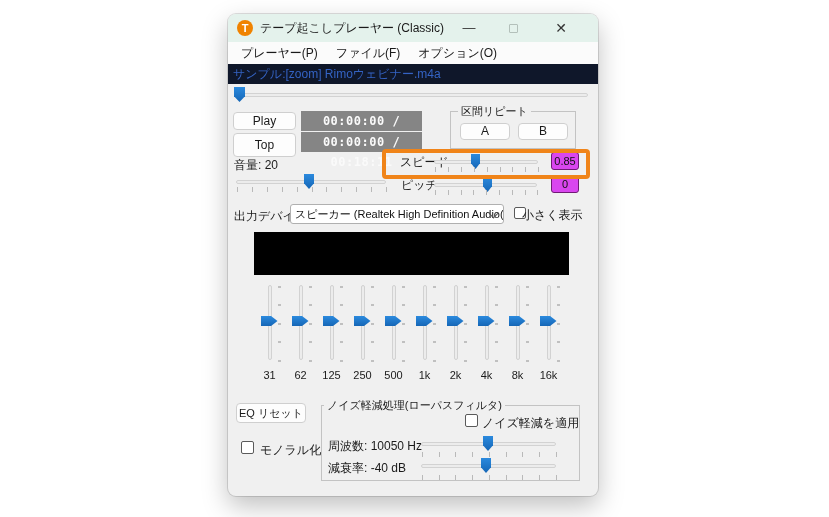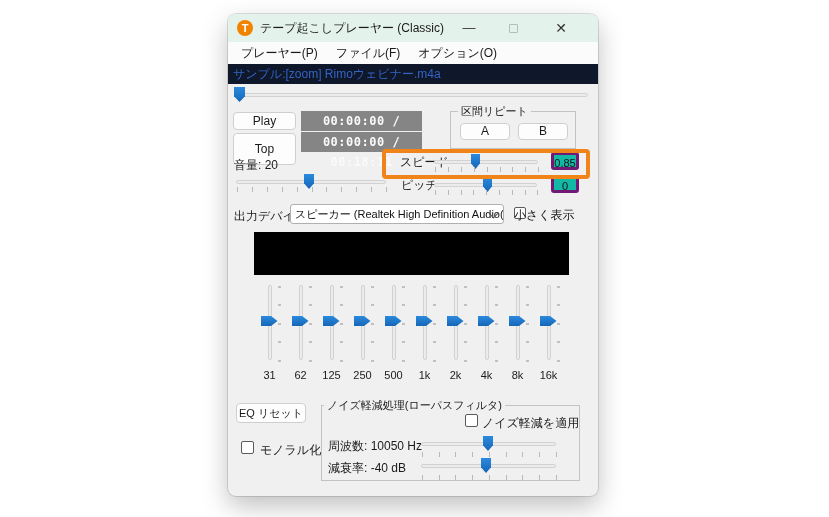--- a/index.html
+++ b/index.html
@@ -43,30 +43,30 @@
 
   .timebox { position:absolute; width:121px; height:20px; background:#858585; color:#fafafa;
     font-family:"DejaVu Sans Mono", monospace; font-size:12px; font-weight:bold;
     text-align:center; line-height:20px; letter-spacing:.5px; }
 
   .group { position:absolute; border:1px solid #c3c3c3; }
   .group-label { position:absolute; font-size:11px; color:#1a1a1a; background:#f0f0f0; padding:0 3px; white-space:nowrap; }
 
   .checkbox { position:absolute; width:12px; height:12px; background:#fff; border:1px solid #5a5a5a; border-radius:2px; }
 
-  .valuebox { position:absolute; width:28px; height:18px; background:#14b8a6; border:3px solid #701a75;
+  .valuebox { position:absolute; width:28px; height:18px; background:#d946ef; border:1px solid #701a75;
     border-radius:3px; font-size:11px; text-align:center; line-height:16px; color:#111; }
 
   
   .seek-track { left:8px; top:79px; width:352px; }
   .seek-thumb { left:6px; top:73px; width:11px; height:15px; }
 
   
   .play-btn { left:5px; top:98px; width:63px; height:18px; line-height:16px; }
-  .top-btn  { left:5px; top:119px; width:63px; height:32px; line-height:16px; }
+  .top-btn  { left:5px; top:119px; width:63px; height:24px; line-height:16px; }
   .time-main { left:73px; top:97px; }
   .time-sub  { left:73px; top:118px; }
 
   
   .ab-group { left:222px; top:97px; width:126px; height:38px; }
   .ab-label { left:230px; top:90px; }
   .ab-a { left:232px; top:109px; width:50px; height:17px; line-height:15px; }
   .ab-b { left:290px; top:109px; width:50px; height:17px; line-height:15px; }
 
   
@@ -95,21 +95,21 @@
   .pitch-value { left:323px; top:161px; }
 
   
   .device-label { left:6px; top:194px; }
   .device-select { position:absolute; left:62px; top:190px; width:214px; height:20px; background:#fff;
     border:1px solid #b0b0b0; border-radius:3px; font-size:11px; color:#111; line-height:18px;
     padding-left:4px; white-space:nowrap; overflow:hidden; }
   .device-chevron { position:absolute; right:6px; top:5px; width:7px; height:7px;
     border-right:1.5px solid #555; border-bottom:1.5px solid #555; transform:rotate(45deg); }
   .small-checkbox { left:286px; top:193px; }
-  .small-label { left:286px; top:193px; }
+  .small-label { left:294px; top:193px; }
 
   
   .black-display { position:absolute; left:26px; top:218px; width:315px; height:43px; background:#000; }
 
   
   .eq-section { position:absolute; left:26px; top:271px; width:310px; height:100px; display:flex; }
   .eq-col { position:relative; width:31px; height:100px; }
   .eq-track { position:absolute; left:calc(50% - 2px); top:0; width:4px; height:75px;
     background:#ececec; border:1px solid #d2d2d2; border-radius:2px; }
   .eq-ticks { position:absolute; left:calc(50% + 8px); top:1px; width:3px; height:76px;

